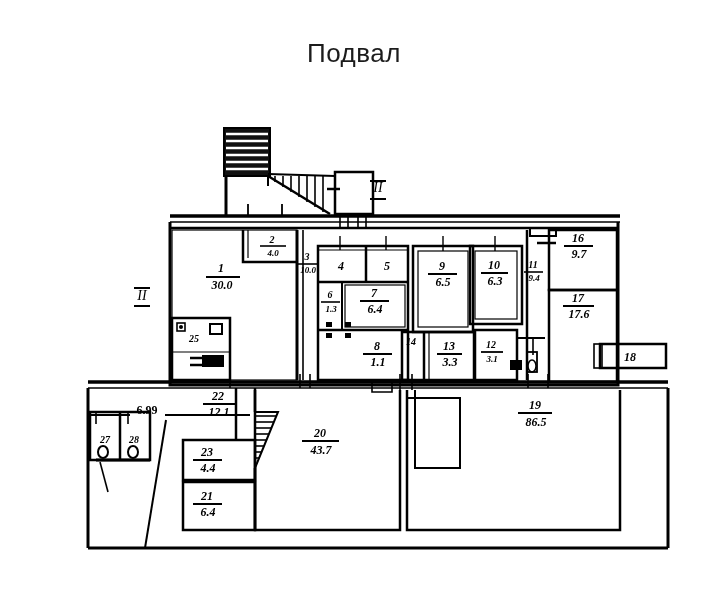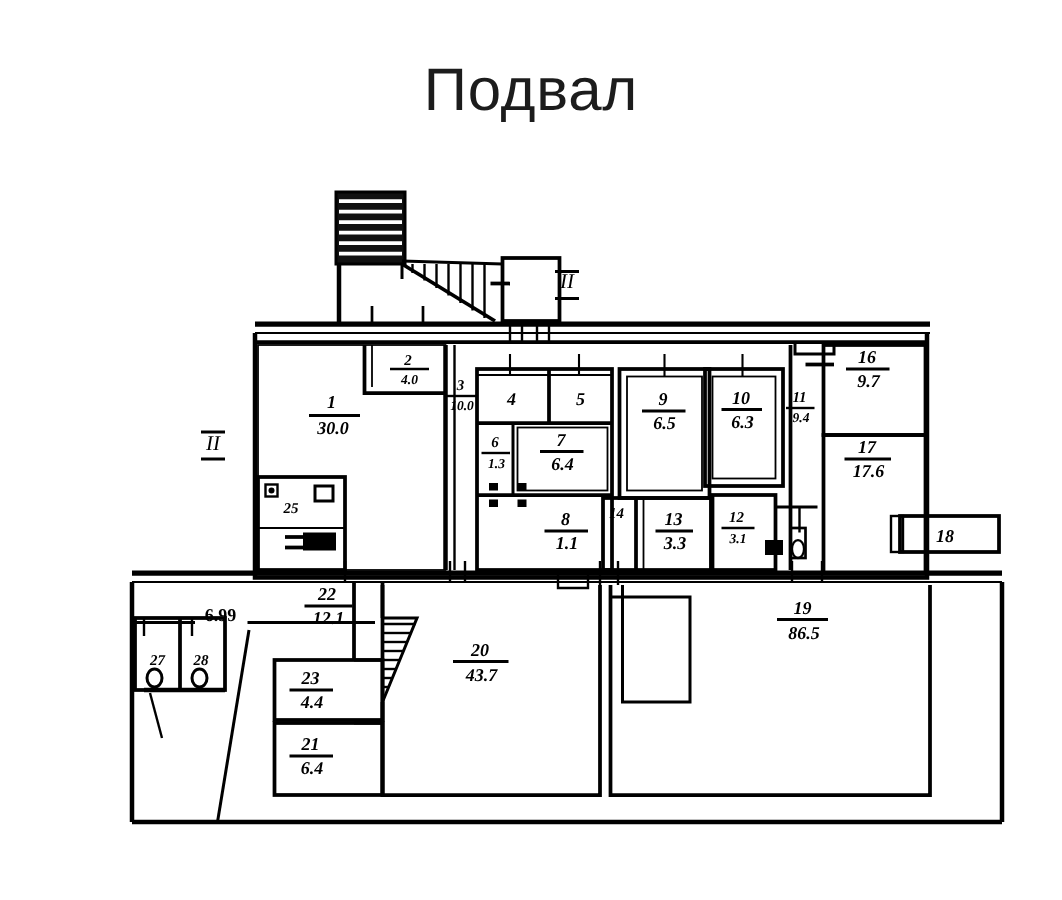--- a/index.html
+++ b/index.html
@@ -19,21 +19,21 @@
     width: 708px;
     height: 600px;
     background: #ffffff;
   }
   #plan-title {
     position: absolute;
     left: 0;
     top: 38px;
     width: 708px;
     text-align: center;
-    font-size: 40px;
+    font-size: 26px;
     font-weight: 400;
     color: #1c1c1c;
     letter-spacing: 0.5px;
     font-family: "Liberation Sans", sans-serif;
   }
   #plan-svg {
     position: absolute;
     left: 0;
     top: 0;
   }

